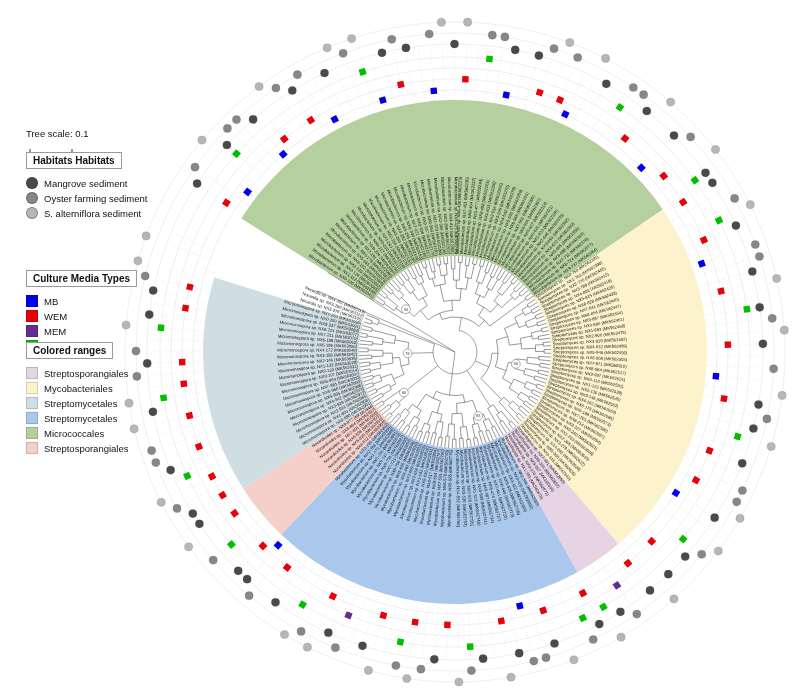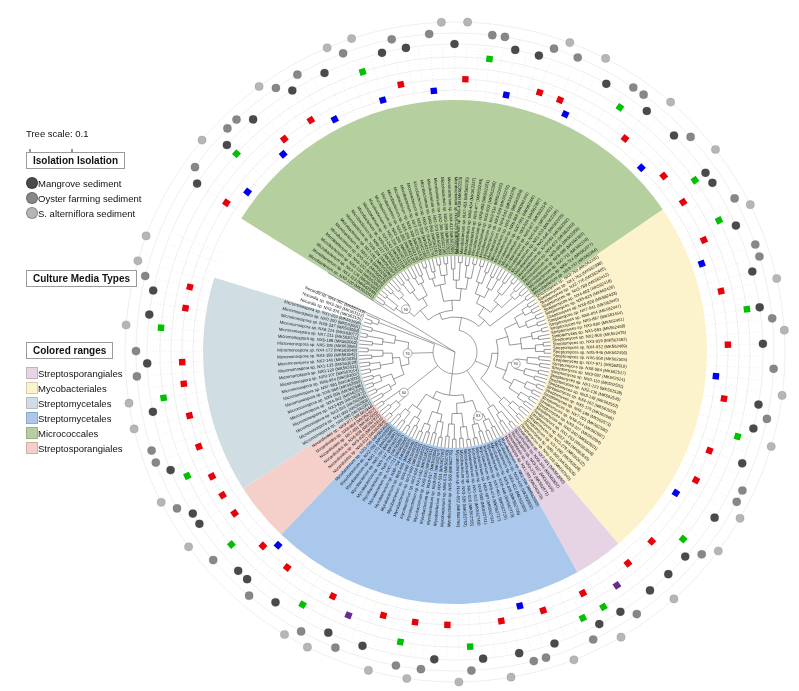--- a/index.html
+++ b/index.html
@@ -7,21 +7,21 @@
   .canvas{position:absolute;inset:0;background:#fff;}
   #tree{position:absolute;left:0;top:0;}
   #tree text{font-family:"Liberation Sans",sans-serif;}
   .legend{position:absolute;left:26px;color:#111;}
   #tree-scale{top:128px;font-size:9.5px;}
   #legend-habitats{top:150px;}
   #legend-media{top:222px;margin-top:46px;}
   #legend-ranges{top:340px;}
   .legend-title{display:inline-block;border:1px solid #9a9a9a;background:#fff;padding:2px 6px;
     font-size:10px;font-weight:bold;margin-bottom:5px;}
-  .legend-item{display:flex;align-items:center;margin:3px 0;font-size:9.5px;white-space:nowrap;}
+  .legend-item{display:flex;align-items:center;gap:6px;margin:3px 0;font-size:9.5px;white-space:nowrap;}
   .swatch{flex:0 0 auto;display:inline-block;}
   .swatch-circle{width:10px;height:10px;border-radius:50%;border:1px solid rgba(0,0,0,.25);}
   .swatch-square{width:10px;height:10px;border:1px solid rgba(0,0,0,.15);}
   .scale-label{margin-bottom:9px;}
 </style>
 </head>
 <body>
 
 <div class="canvas">
 
@@ -575,39 +575,57 @@
   <div class="legend" id="tree-scale">
     <div class="scale-label">Tree scale: 0.1</div>
     <svg width="56" height="9">
       <line x1="4" y1="4.5" x2="46" y2="4.5" stroke="#333" stroke-width="1"></line>
       <line x1="4" y1="1" x2="4" y2="8" stroke="#333" stroke-width="1"></line>
       <line x1="46" y1="1" x2="46" y2="8" stroke="#333" stroke-width="1"></line>
     </svg>
   </div>
 
   <div class="legend" id="legend-habitats">
-    <div class="legend-title">Isolation Isolation</div>
+    <div class="legend-title">Habitats Habitats</div>
     <div id="habitat-items">
         <div class="legend-item">
           <span class="swatch swatch-circle" style="background: rgb(74, 74, 74);"></span>
           <span>Mangrove sediment</span>
         </div>
         <div class="legend-item">
           <span class="swatch swatch-circle" style="background: rgb(135, 135, 135);"></span>
           <span>Oyster farming sediment</span>
         </div>
         <div class="legend-item">
           <span class="swatch swatch-circle" style="background: rgb(182, 182, 182);"></span>
           <span>S. alterniflora sediment</span>
         </div>
       </div>
   </div>
 
   <div class="legend" id="legend-media">
     <div class="legend-title">Culture Media Types</div>
+    <div id="media-items">
+        <div class="legend-item">
+          <span class="swatch swatch-square" style="background: rgb(0, 0, 238);"></span>
+          <span>MB</span>
+        </div>
+        <div class="legend-item">
+          <span class="swatch swatch-square" style="background: rgb(232, 0, 11);"></span>
+          <span>WEM</span>
+        </div>
+        <div class="legend-item">
+          <span class="swatch swatch-square" style="background: rgb(102, 45, 145);"></span>
+          <span>MEM</span>
+        </div>
+        <div class="legend-item">
+          <span class="swatch swatch-square" style="background: rgb(0, 192, 0);"></span>
+          <span>SCA</span>
+        </div>
+      </div>
   </div>
 
   <div class="legend" id="legend-ranges">
     <div class="legend-title">Colored ranges</div>
     <div id="range-items">
         <div class="legend-item">
           <span class="swatch swatch-square" style="background: rgb(230, 211, 228);"></span>
           <span>Streptosporangiales</span>
         </div>
         <div class="legend-item">

